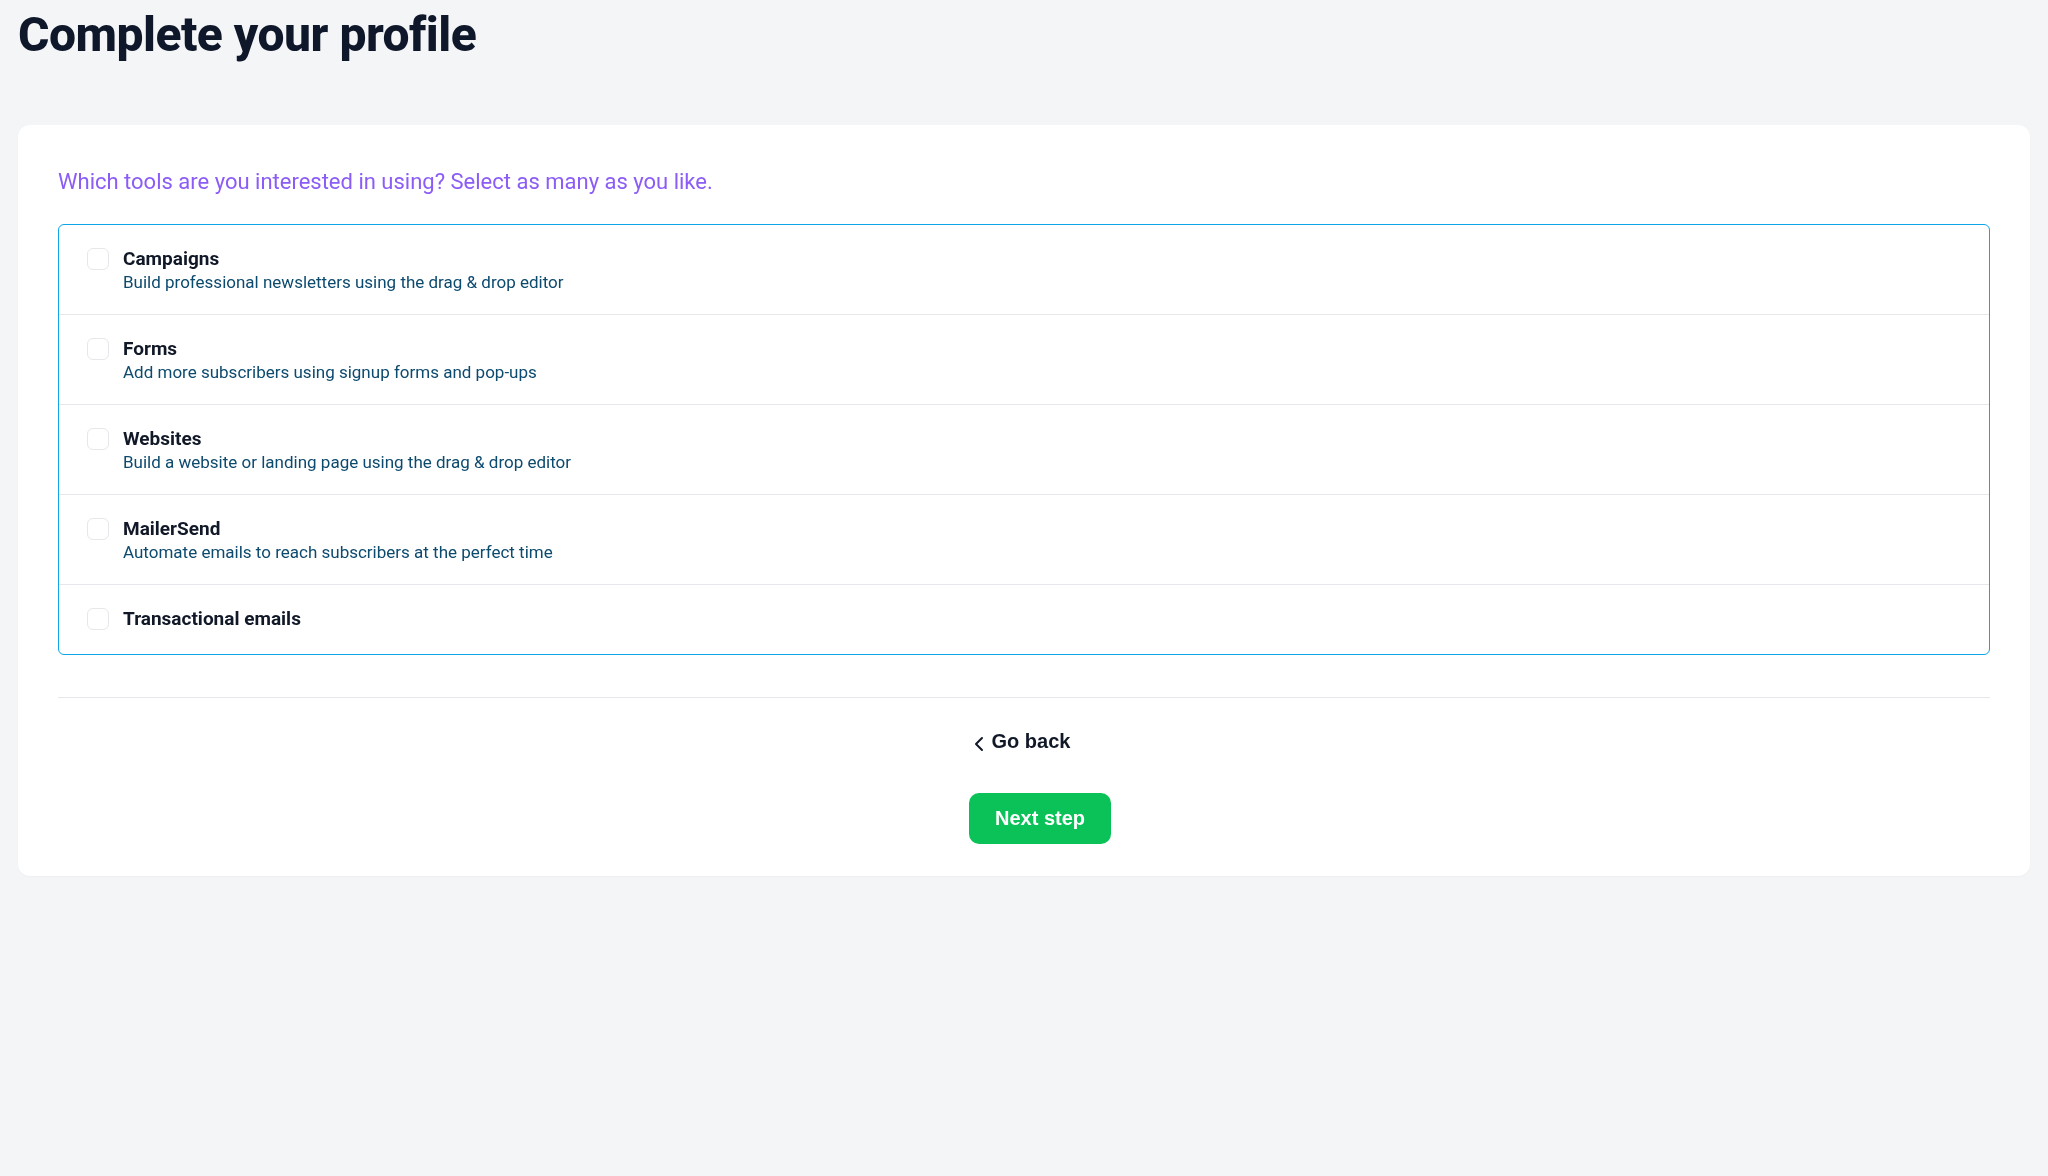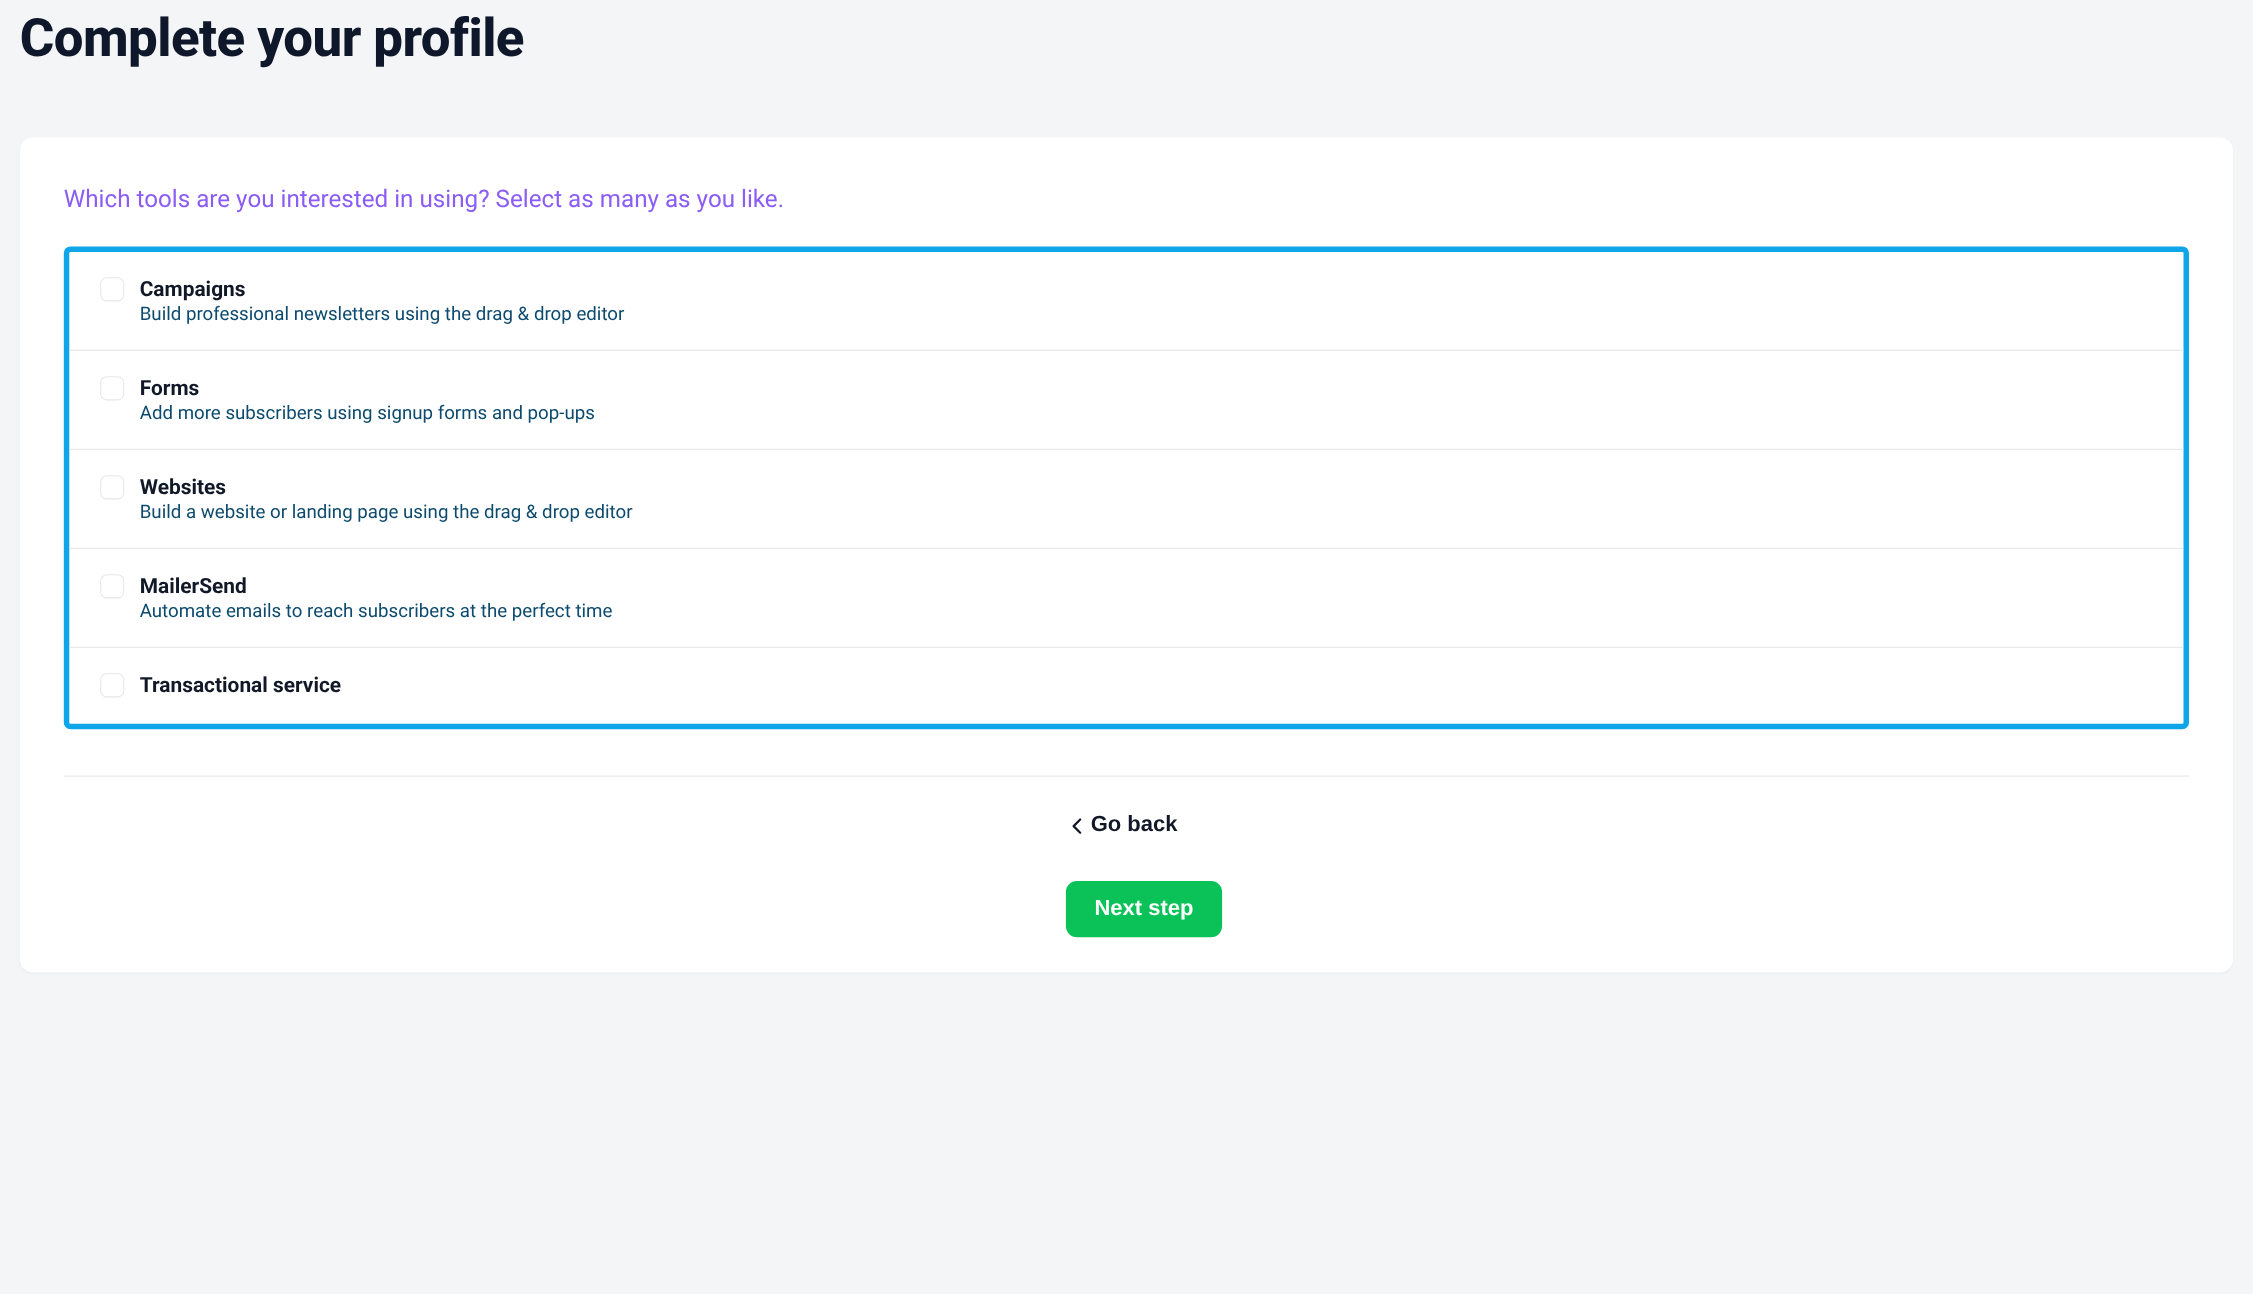--- a/index.html
+++ b/index.html
@@ -34,21 +34,21 @@
       font-weight: 800;
       color: #111827;
       margin-bottom: 10px;
     }
     .card-subtitle {
       font-size: 22px;
       color: #8b5cf6;
       margin-bottom: 30px;
     }
     .options {
-      border: 5px solid #0ea5e9;
+      border: 1px solid #0ea5e9;
       border-radius: 6px;
       overflow: hidden;
     }
     .option-row {
       display: flex;
       align-items: flex-start;
       padding: 22px 28px 22px 28px;
       border-bottom: 1px solid #e5e7eb;
       cursor: pointer;
     }
@@ -159,21 +159,21 @@
       <span class="checkbox"></span>
       <span class="option-content">
         <span class="option-title">MailerSend</span>
         <span class="option-desc">Automate emails to reach subscribers at the perfect time</span>
       </span>
     </label>
 
     <label class="option-row">
       <span class="checkbox"></span>
       <span class="option-content">
-        <span class="option-title">Transactional service</span>
+        <span class="option-title">Transactional emails</span>
       </span>
     </label>
 
   </div>
 
   <hr class="separator">
 
   <div class="footer">
     <button class="go-back">
       <span class="chevron-left">

